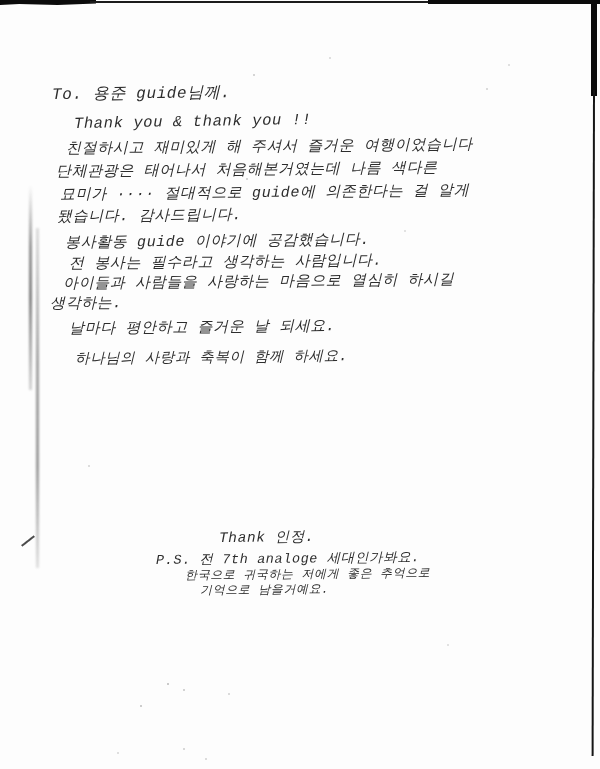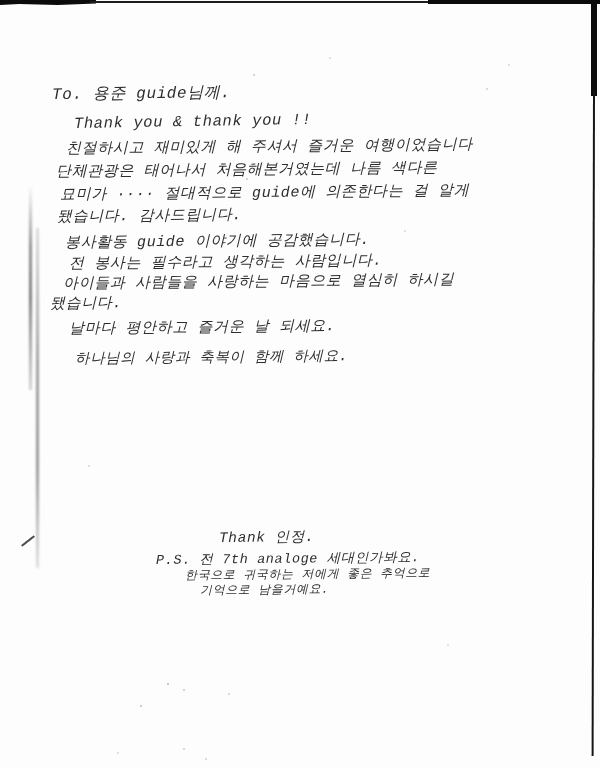--- a/index.html
+++ b/index.html
@@ -92,21 +92,21 @@
   <div class="hw l-open">Thank you &amp; thank you !!</div>
 
   <div class="hw l-b1">친절하시고 재미있게 해 주셔서 즐거운 여행이었습니다</div>
   <div class="hw l-b2">단체관광은 태어나서 처음해본거였는데 나름 색다른</div>
   <div class="hw l-b3">묘미가 ···· 절대적으로 guide에 의존한다는 걸 알게</div>
   <div class="hw l-b4">됐습니다. 감사드립니다.</div>
 
   <div class="hw l-c1">봉사활동 guide 이야기에 공감했습니다.</div>
   <div class="hw l-c2">전 봉사는 필수라고 생각하는 사람입니다.</div>
   <div class="hw l-c3">아이들과 사람들을 사랑하는 마음으로 열심히 하시길</div>
-  <div class="hw l-c4">됐습니다.</div>
+  <div class="hw l-c4">생각하는.</div>
 
   <div class="hw l-wish">날마다 평안하고 즐거운 날 되세요.</div>
   <div class="hw l-bless">하나님의 사랑과 축복이 함께 하세요.</div>
 
   <div class="hw l-sig">Thank 인정.</div>
   <div class="hw l-ps1">P.S. 전 7th analoge 세대인가봐요.</div>
   <div class="hw l-ps2">한국으로 귀국하는 저에게 좋은 추억으로</div>
   <div class="hw l-ps3">기억으로 남을거예요.</div>
 
 </div>

